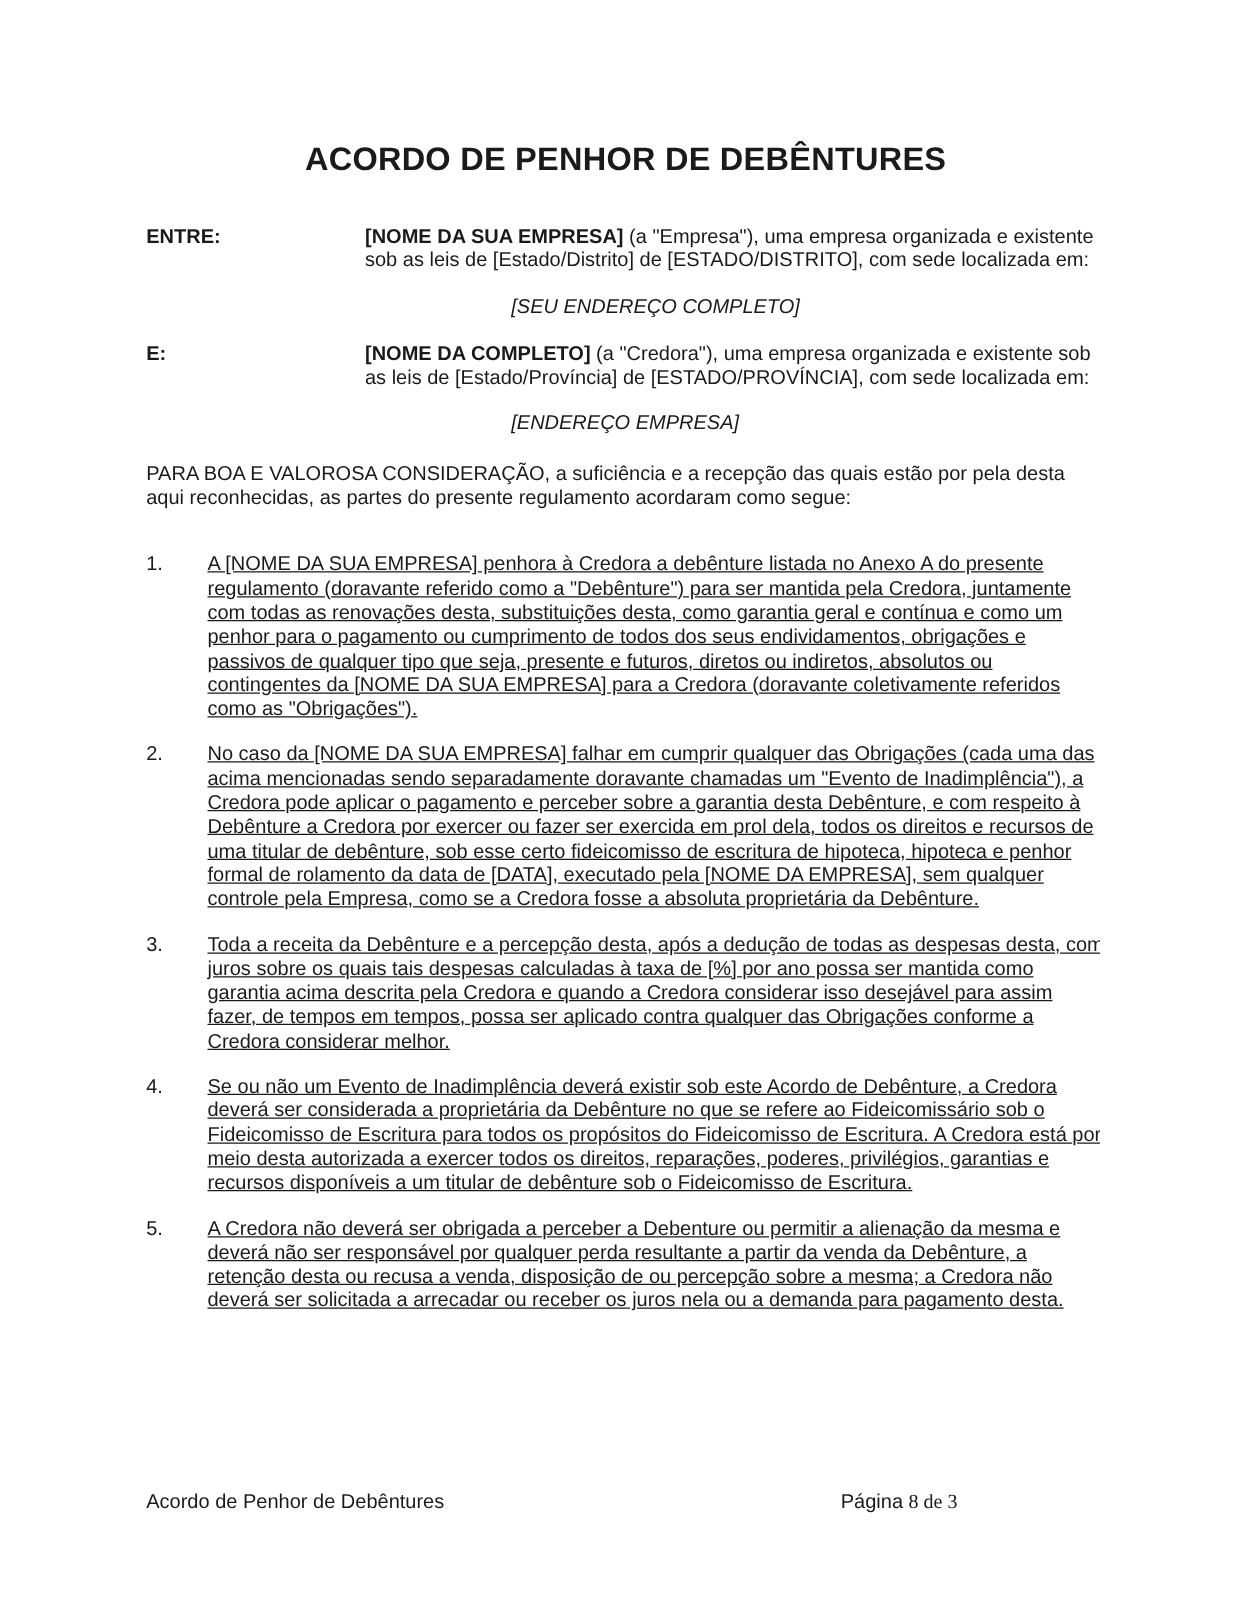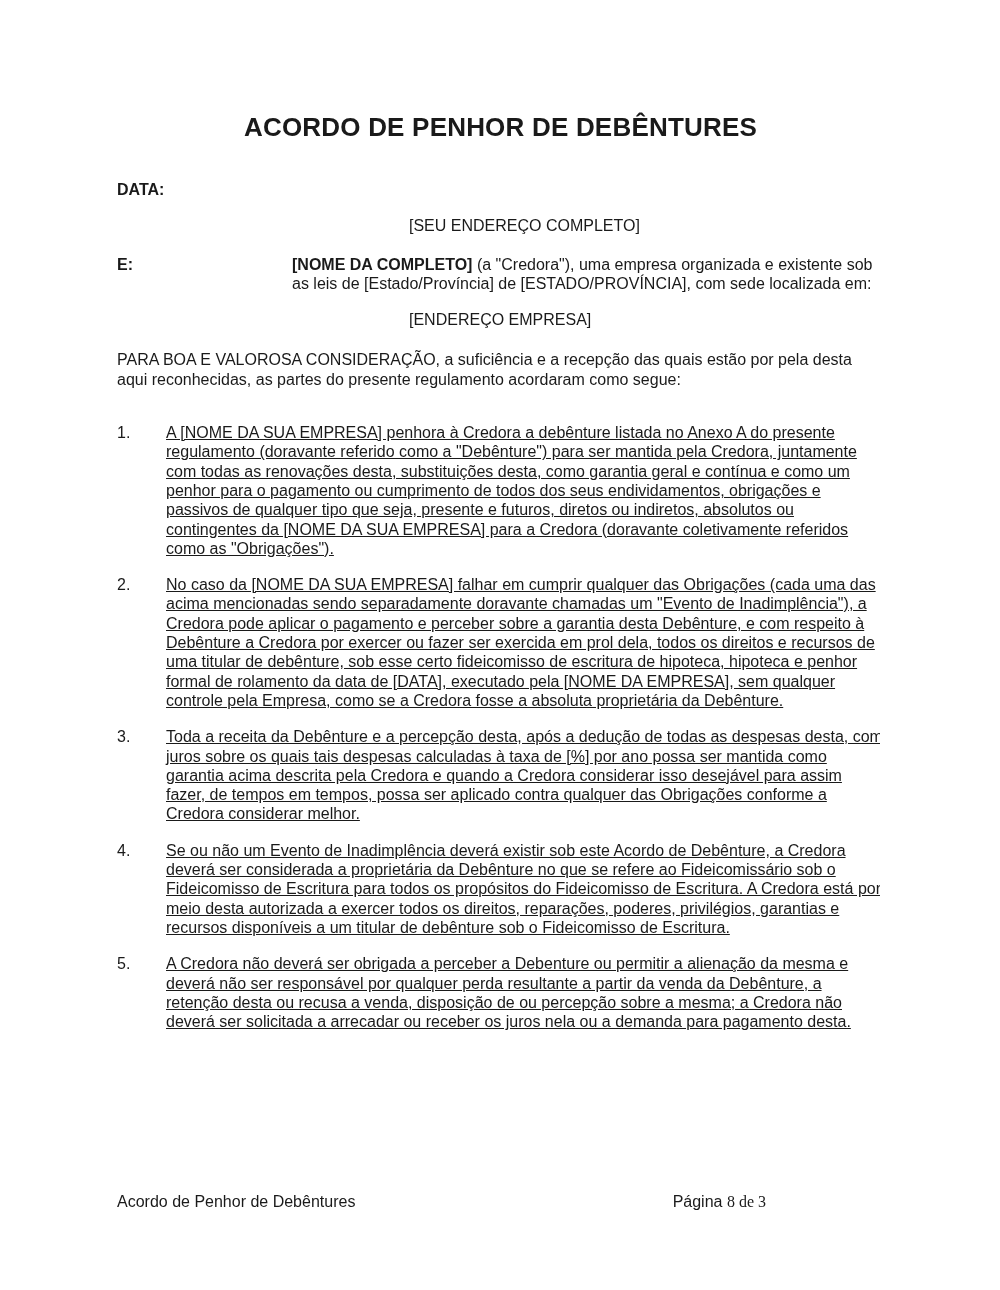--- a/index.html
+++ b/index.html
@@ -49,20 +49,21 @@
     font-weight: bold;
   }
   .party-body {
     flex: 1 1 auto;
   }
   .party-name {
     font-weight: bold;
   }
   .party-address {
     margin: 17px 0 0 292px;
+    font-style: italic;
   }
   .consideration {
     margin: 21px 0 0 0;
   }
   .clauses {
     margin: 0;
     padding: 0;
     list-style: none;
   }
   .clause {
@@ -96,21 +97,22 @@
 </head>
 <body>
 
 <div class="page">
   <div class="content">
 
     <h1 class="doc-title">ACORDO DE PENHOR DE DEBÊNTURES</h1>
 
 
     <div class="party-row">
-      <div class="party-label">DATA:</div>
+      <div class="party-label">ENTRE:</div>
+      <div class="party-body"><span class="party-name">[NOME DA SUA EMPRESA]</span> <span>(a "Empresa"), uma empresa organizada e existente sob as leis de [Estado/Distrito] de [ESTADO/DISTRITO], com sede localizada em:</span></div>
     </div>
 
     <p class="party-address">[SEU ENDEREÇO COMPLETO]</p>
 
     <div class="party-row second">
       <div class="party-label">E:</div>
       <div class="party-body"><span class="party-name">[NOME DA COMPLETO]</span> <span>(a "Credora"), uma empresa organizada e existente sob as leis de [Estado/Província] de [ESTADO/PROVÍNCIA], com sede localizada em:</span></div>
     </div>
 
     <p class="party-address">[ENDEREÇO EMPRESA]</p>

